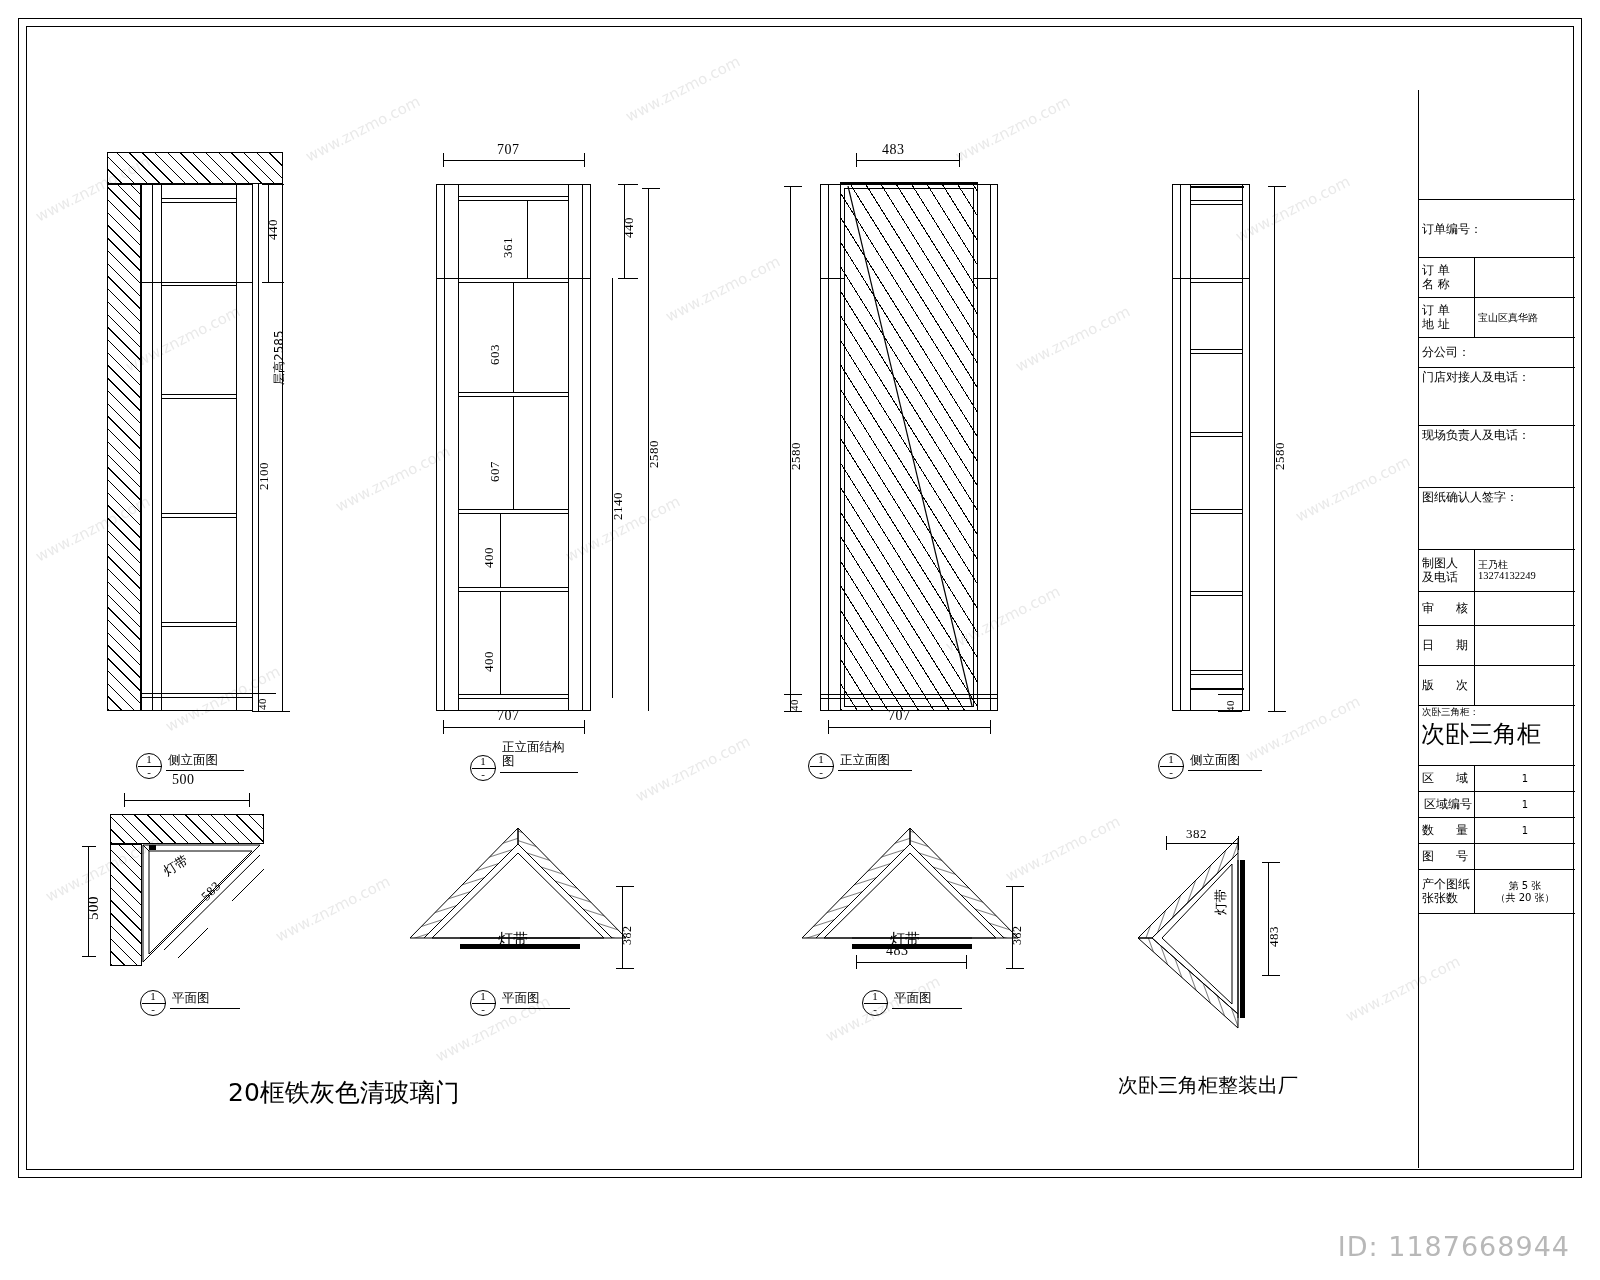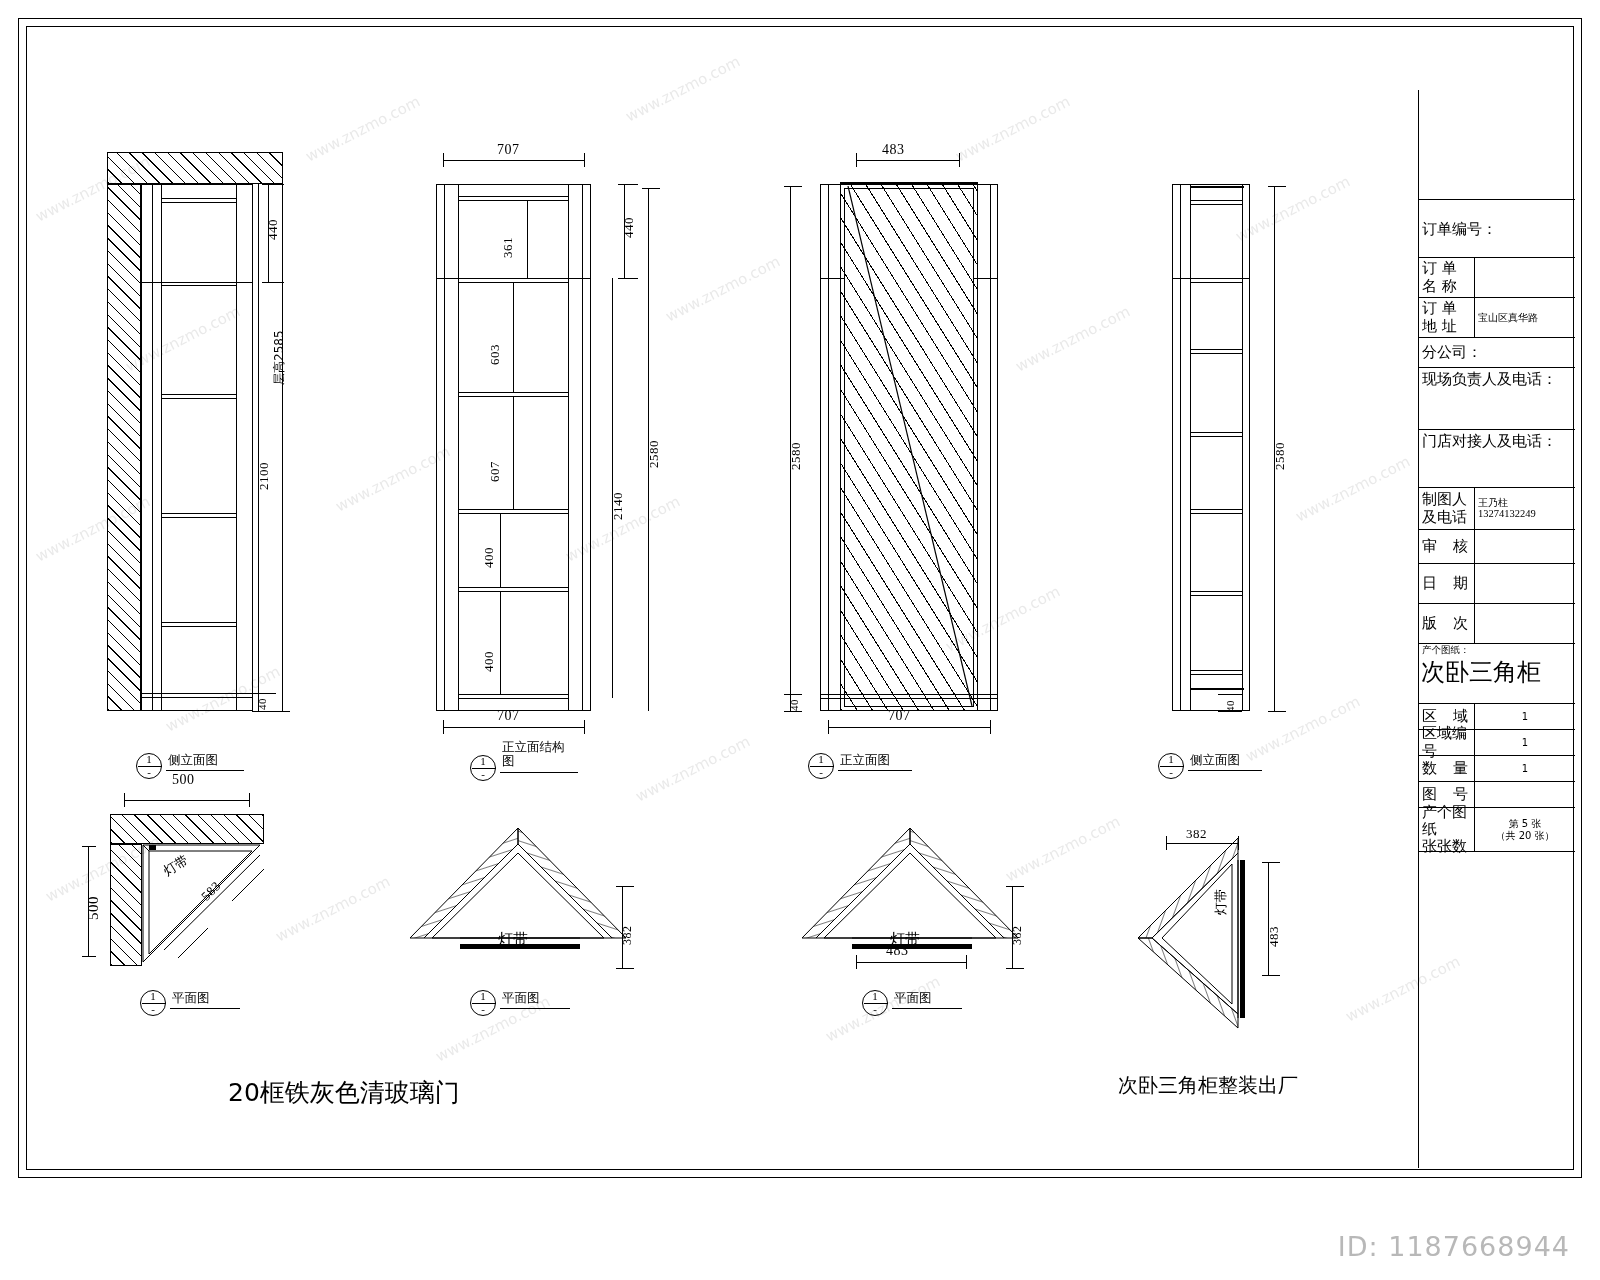--- a/index.html
+++ b/index.html
@@ -90,21 +90,21 @@
   }
   .tb-row {
     position: relative;
     border-bottom: 1px solid #000;
     width: 156px;
     display: flex;
     align-items: center;
   }
   .tb-key {
     font-family: "DejaVu Sans", sans-serif;
-    font-size: 15px;
+    font-size: 12px;
     color: #000;
     padding-left: 3px;
     line-height: 1.15;
   }
   .tb-key.split { width: 56px; border-right: 1px solid #000; height: 100%;
       display: flex; flex-direction: column; justify-content: center; }
   .tb-val {
     font-family: "DejaVu Sans", sans-serif;
     font-size: 10px; color: #000; padding-left: 3px; flex: 1;
     line-height: 1.15;
@@ -571,34 +571,40 @@
         <span>地   址</span>
       </div>
       <div class="tb-val">宝山区真华路</div>
     </div>
 
     <div class="tb-row" style="height:30px;">
       <span class="tb-key">分公司：</span>
       <span class="tb-val"></span>
     </div>
 
+    <div class="tb-row" style="height:58px; align-items:flex-start;">
+      <div style="display:flex;flex-direction:column;width:100%;padding-top:3px;">
+        <span class="tb-key">门店对接人及电话：</span>
+        <span class="tb-val"></span>
+      </div>
+    </div>
+
     <div class="tb-row" style="height:62px; align-items:flex-start;">
       <div style="display:flex;flex-direction:column;width:100%;padding-top:3px;">
         <span class="tb-key">现场负责人及电话：</span>
         <span class="tb-val"></span>
       </div>
     </div>
 
-    <div class="tb-row" style="height:58px; align-items:flex-start;">
+    <div class="tb-row" style="height:62px; align-items:flex-start;">
       <div style="display:flex;flex-direction:column;width:100%;padding-top:3px;">
-        <span class="tb-key">门店对接人及电话：</span>
+        <span class="tb-key">图纸确认人签字：</span>
         <span class="tb-val"></span>
       </div>
     </div>
-
 
     <div class="tb-row" style="height:42px;">
       <div class="tb-key split">
         <span>制图人</span>
         <span>及电话</span>
       </div>
       <div style="display:flex;flex-direction:column;flex:1;justify-content:center;">
         <span class="tb-val">王乃柱</span>
         <span class="tb-val mono">13274132249</span>
       </div>
@@ -624,21 +630,21 @@
       <div class="tb-key split" style="flex-direction:row;justify-content:space-between;padding-right:6px;align-items:center;">
         <span>版</span>
         <span>次</span>
       </div>
       <div class="tb-val"></div>
     </div>
 
 
     <div class="tb-row" style="height:60px; align-items:flex-start;">
       <div style="display:flex;flex-direction:column;width:100%;padding-top:1px;">
-        <span class="tb-key" style="font-size:9.5px;">产个图纸：</span>
+        <span class="tb-key" style="font-size:9.5px;">次卧三角柜：</span>
         <span class="tb-title-big">次卧三角柜</span>
       </div>
     </div>
 
     <div class="tb-row" style="height:26px;">
       <div class="tb-key split" style="flex-direction:row;justify-content:space-between;padding-right:6px;align-items:center;">
         <span>区</span>
         <span>域</span>
       </div>
       <div class="tb-val ctr">1</div>

